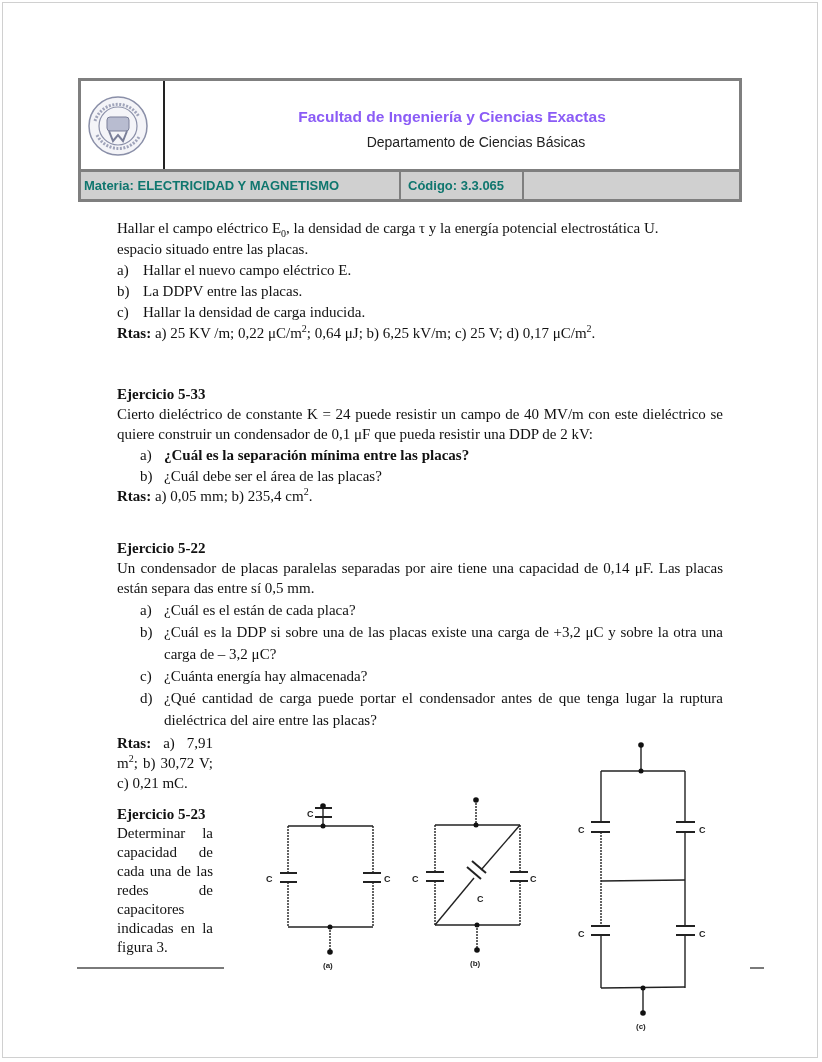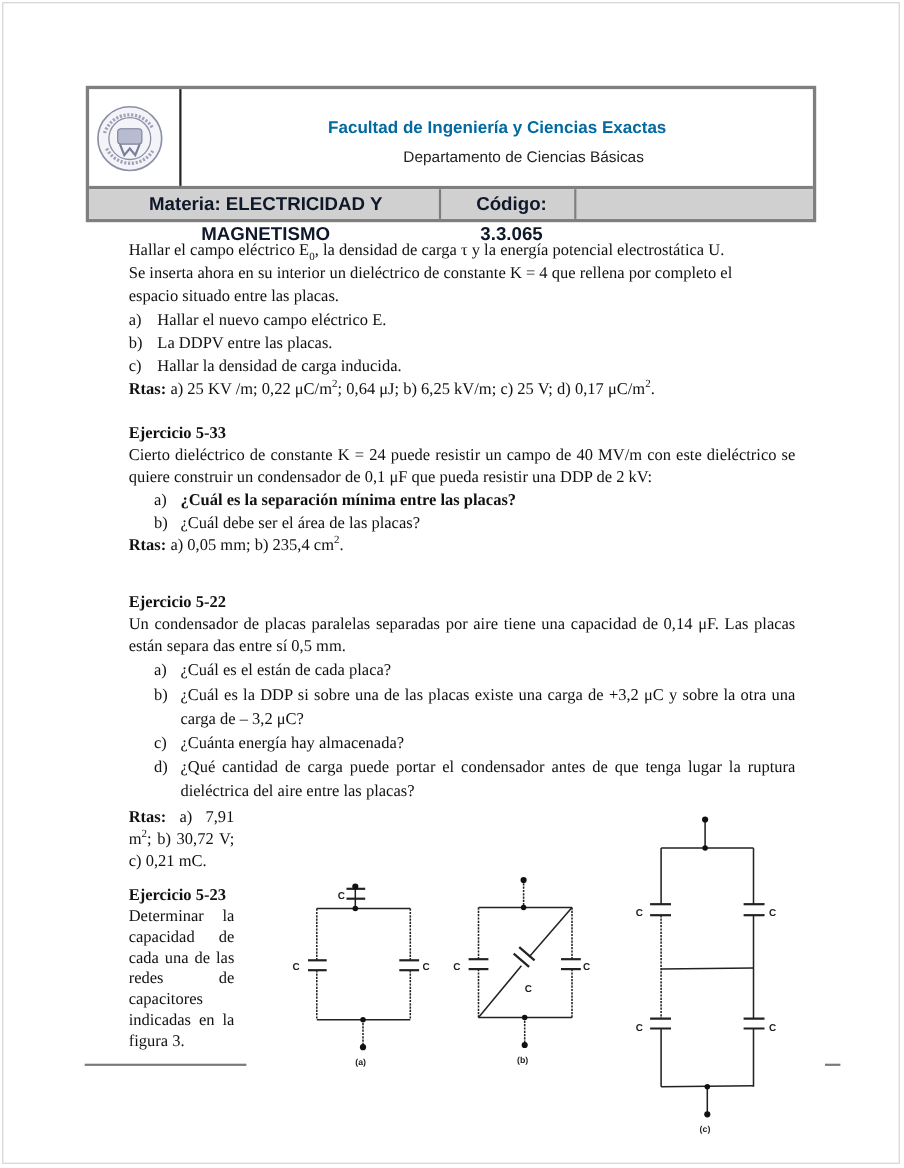--- a/index.html
+++ b/index.html
@@ -12,30 +12,30 @@
     .hdr {
       position: absolute; left: 78px; top: 78px; width: 664px; height: 124px;
       border: 3px solid #7f7f7f; box-sizing: border-box; background: #fff;
     }
     .hdr-top { position: absolute; left: 0; top: 0; right: 0; height: 88px; border-bottom: 3px solid #7f7f7f; }
     .logo-cell { position: absolute; left: 0; top: 0; width: 84px; height: 88px; border-right: 2px solid #222; box-sizing: border-box; }
     .logo { position: absolute; left: 6px; top: 14px; width: 62px; height: 62px; }
     .title-cell { position: absolute; left: 84px; right: 0; top: 0; height: 88px; text-align: center; }
     .fac-title {
       position: absolute; left: 0; right: 0; top: 27px;
-      font-family: "Liberation Sans", sans-serif; font-weight: bold; font-size: 15.5px; color: #0369a1;
+      font-family: "Liberation Sans", sans-serif; font-weight: bold; font-size: 15.5px; color: #8b5cf6;
     }
     .dept {
       position: absolute; left: 0; right: 0; top: 53px;
       font-family: "Liberation Sans", sans-serif; font-size: 14px; color: #222; padding-left: 48px;
     }
     .hdr-bot { position: absolute; left: 0; right: 0; top: 91px; bottom: 0; background: #d0d0d0; }
     .cell { position: absolute; top: 0; bottom: 0; box-sizing: border-box;
-      font-family: "Liberation Sans", sans-serif; font-weight: bold; font-size: 17px; color: #0f172a;
-      line-height: 27px; padding-left: 3px; text-align: center; }
+      font-family: "Liberation Sans", sans-serif; font-weight: bold; font-size: 13px; color: #0f766e;
+      line-height: 27px; padding-left: 3px; }
     .cell-materia { left: 0; width: 320px; border-right: 2px solid #7f7f7f; }
     .cell-codigo { left: 320px; width: 123px; border-right: 2px solid #7f7f7f; padding-left: 7px; }
     .cell-empty { left: 443px; right: 0; }
 
     
     .txt { position: absolute; font-family: "Liberation Serif", serif; font-size: 15px; color: #111; line-height: 21px; }
     .justify { text-align: justify; text-align-last: left; }
     .b { font-weight: bold; }
     sub, sup { font-size: 10px; line-height: 0; }
     .item { position: relative; }
@@ -69,21 +69,20 @@
   </div>
   <div class="hdr-bot">
     <div class="cell cell-materia">Materia: ELECTRICIDAD Y MAGNETISMO</div>
     <div class="cell cell-codigo">Código: 3.3.065</div>
     <div class="cell cell-empty"></div>
   </div>
 </div>
 
 <div class="txt" style="left:117px; top:218px; width:606px;">
   <div style="line-height:21px; white-space:nowrap;"><span>Hallar el campo eléctrico E</span><sub>0</sub><span>, la densidad de carga τ y la energía potencial electrostática U.</span></div>
-  <div style="white-space:nowrap;">Se inserta ahora en su interior un dieléctrico de constante K = 4 que rellena por completo el</div>
   <div>espacio situado entre las placas.</div>
   <div class="item">
       <span class="lbl">a)</span>
       <span class="itxt" style="padding-left:26px;">Hallar el nuevo campo eléctrico E.</span>
     </div>
   <div class="item">
       <span class="lbl">b)</span>
       <span class="itxt" style="padding-left:26px;">La DDPV entre las placas.</span>
     </div>
   <div class="item">

